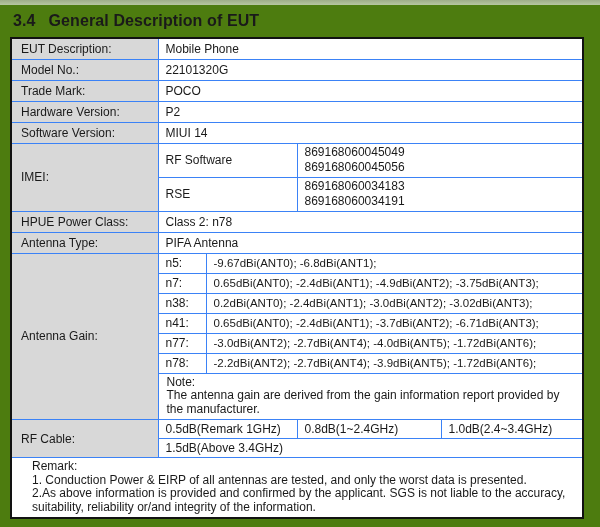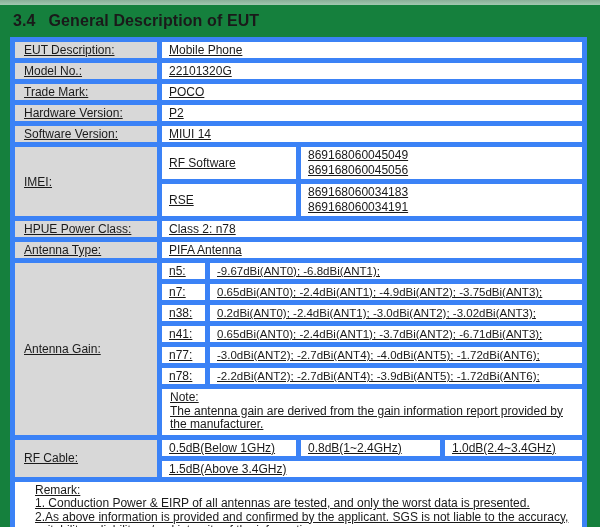--- a/index.html
+++ b/index.html
@@ -7,21 +7,21 @@
     margin: 0; padding: 0;
     width: 600px; height: 527px;
     background: #ffffff;
     font-family: "Liberation Sans", sans-serif;
     color: #1a1a1a;
     overflow: hidden;
   }
   .page {
     position: relative;
     width: 600px; height: 527px;
-    background: #15803d;
+    background: #4d7c0f;
   }
   .top-edge {
     height: 5px; width: 100%;
     background: linear-gradient(#c9c9c9, #efefef);
     opacity: .65;
   }
   .page-title {
     font-size: 16px;
     font-weight: bold;
     margin: 7px 0 7px 13px;
@@ -31,28 +31,27 @@
   .title-num { margin-right: 13px; }
   table.eut {
     border-collapse: collapse;
     table-layout: fixed;
     width: 572px;
     margin-left: 10px;
     border: 2px solid #121212;
     background: #ffffff;
   }
   td {
-    border: 5px solid #3b82f6;
+    border: 1px solid #3b82f6;
     font-size: 12px;
     padding: 1px 7px;
     vertical-align: middle;
     white-space: nowrap;
     overflow: hidden;
     line-height: 14px;
-    text-decoration: underline;
   }
   td.lbl {
     background: #d8d8d8;
     padding-left: 9px;
   }
   td.h21 { height: 21px; }
   td.h34 { height: 34px; }
   td.h20 { height: 20px; }
   td.h19 { height: 19px; }
   td.band-val { font-size: 11.5px; }
@@ -159,21 +158,21 @@
       </tr>
       <tr>
         <td class="note-cell" colspan="4">
           <div>Note:</div>
           <div>The antenna gain are derived from the gain information report provided by the manufacturer.</div>
         </td>
       </tr>
 
       <tr>
         <td class="lbl" rowspan="2">RF Cable:</td>
-        <td class="h19" colspan="2">0.5dB(Below 1GHz)</td>
+        <td class="h19" colspan="2">0.5dB(Remark 1GHz)</td>
         <td>0.8dB(1~2.4GHz)</td>
         <td>1.0dB(2.4~3.4GHz)</td>
       </tr>
       <tr>
         <td class="h19" colspan="4">1.5dB(Above 3.4GHz)</td>
       </tr>
 
       <tr>
         <td class="remark-cell" colspan="5">
           <div>Remark:</div>

